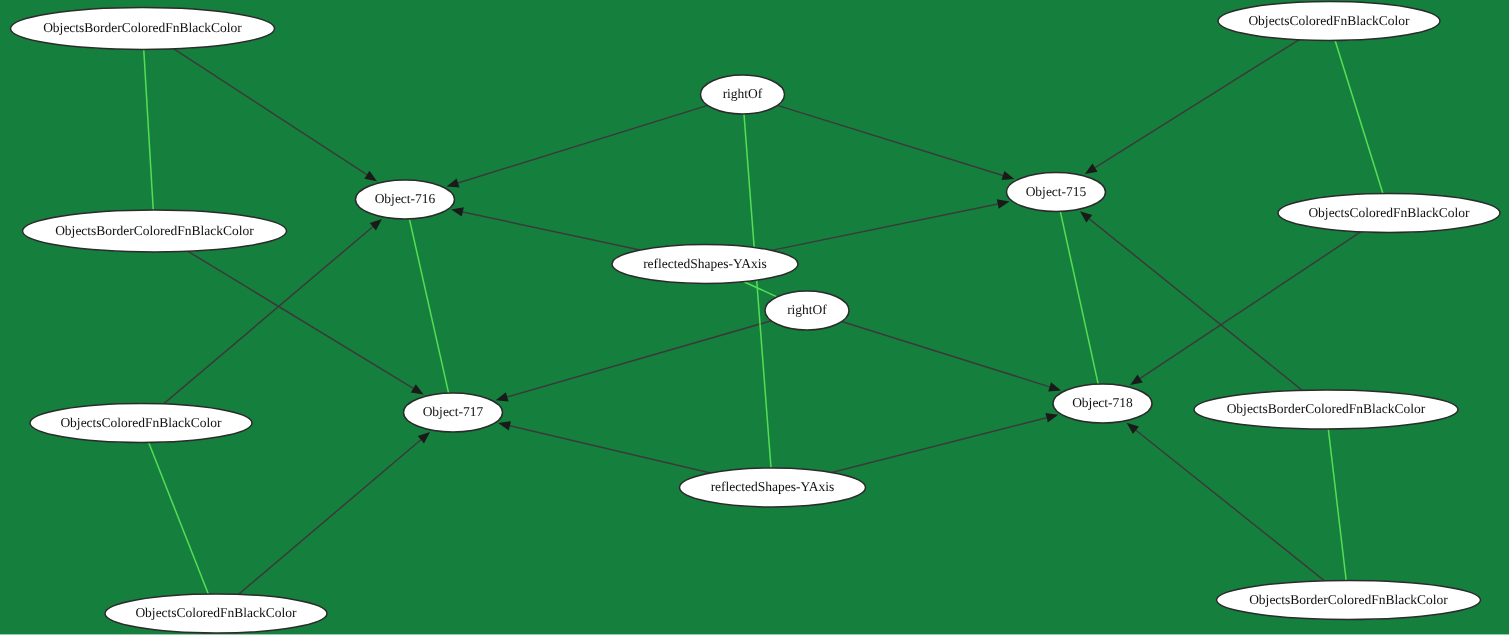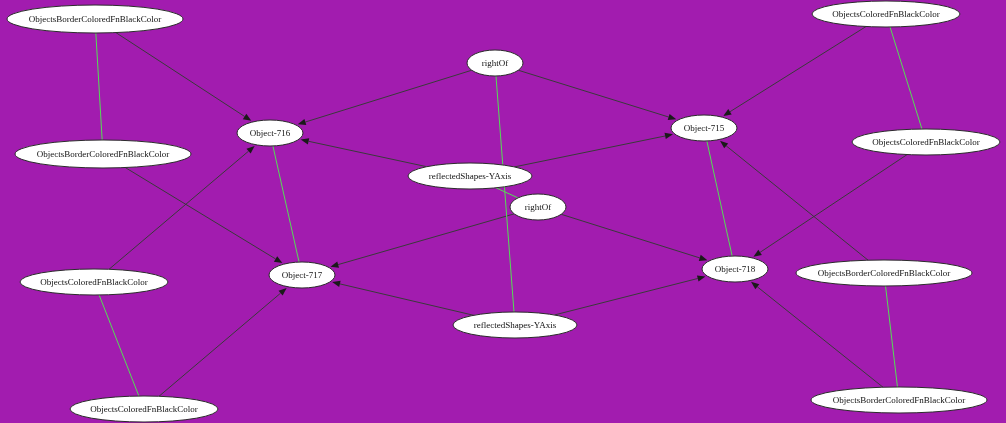--- a/index.html
+++ b/index.html
@@ -1,17 +1,17 @@
 <!DOCTYPE html>
 <html><head>
 <meta charset="utf-8">
 <style>
   html,body{margin:0;padding:0;background:#ffffff;}
   body{font-family:"Liberation Serif", serif;}
-  #canvas{position:relative;width:1006px;height:423px;background:#a21caf;overflow:hidden;}
+  #canvas{position:relative;width:1006px;height:423px;background:#15803d;overflow:hidden;}
   #graph-svg{position:absolute;left:0;top:0;width:1006px;height:423px;}
   .node-ellipse{fill:#ffffff;stroke:#2b2b2b;stroke-width:1;}
   .node-label{font-family:"Liberation Serif", serif;font-size:9px;fill:#111111;text-anchor:middle;dominant-baseline:middle;}
   .edge-line{stroke:#3a3a3a;stroke-width:1;fill:none;}
   .edge-green{stroke:#55dd55;stroke-width:1;fill:none;}
   .arrow-head{fill:#1a1a1a;stroke:none;}
 </style>
 </head>
 <body>
 

